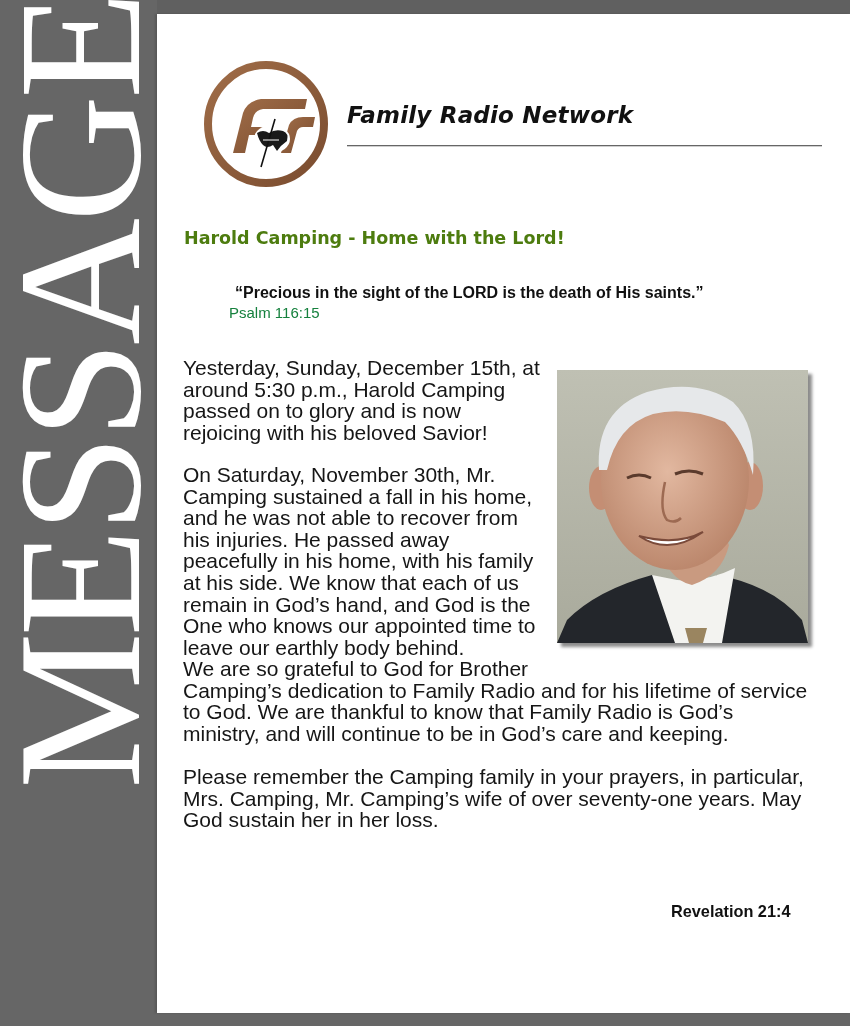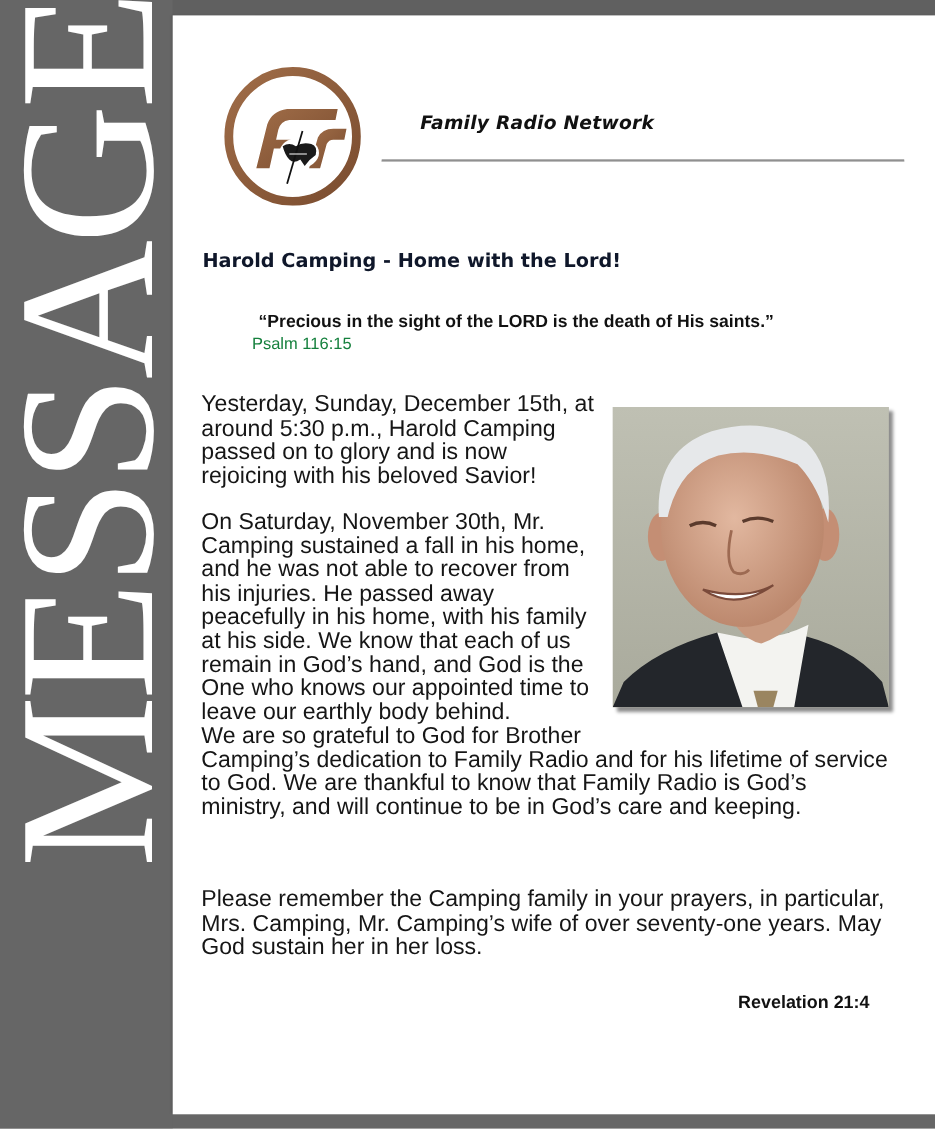--- a/index.html
+++ b/index.html
@@ -44,57 +44,56 @@
       box-shadow: -2px 0 2px rgba(0,0,0,0.15);
     }
     .logo {
       position: absolute; left: 46px; top: 47px;
       width: 126px; height: 126px;
     }
     .brand-name {
       position: absolute; left: 190px; top: 88px;
       font-family: "DejaVu Sans", sans-serif;
       font-weight: bold; font-style: italic;
-      font-size: 17px;
+      font-size: 23px;
       color: #111111;
       letter-spacing: 0.2px;
-      margin-left: 35px;
     }
     .brand-rule {
       position: absolute; left: 190px; top: 131px;
       width: 475px; height: 2px;
       background: #666666;
       border-bottom: 1px solid #cfcfcf;
     }
     .headline {
       position: absolute; left: 27px; top: 214px;
       font-family: "DejaVu Sans", sans-serif;
       font-weight: bold;
       font-size: 17.5px;
-      color: #0f172a;
+      color: #4d7c0f;
     }
     .verse1 {
       position: absolute; left: 78px; top: 270px;
       font-weight: bold; font-size: 16px;
       color: #111111;
     }
     .verse1-ref {
       position: absolute; left: 72px; top: 290px;
       font-size: 15px; color: #15803d;
     }
     .para {
       position: absolute;
       font-size: 21px;
       line-height: 21.6px;
       color: #161616;
     }
     .p1 { left: 26px; top: 343px; width: 360px; }
     .p2 { left: 26px; top: 450px; width: 360px; }
     .p3 { left: 26px; top: 644px; width: 630px; }
-    .p4 { left: 26px; top: 752px; width: 640px; margin-top: 41px; }
+    .p4 { left: 26px; top: 752px; width: 640px; }
     .photo {
       position: absolute; left: 400px; top: 356px;
       width: 251px; height: 273px;
       box-shadow: 4px 4px 3px rgba(0,0,0,0.45);
       background: #b9b9ad;
       overflow: hidden;
     }
     .verse2 {
       position: absolute; left: 78px; top: 825px;
       width: 600px;

